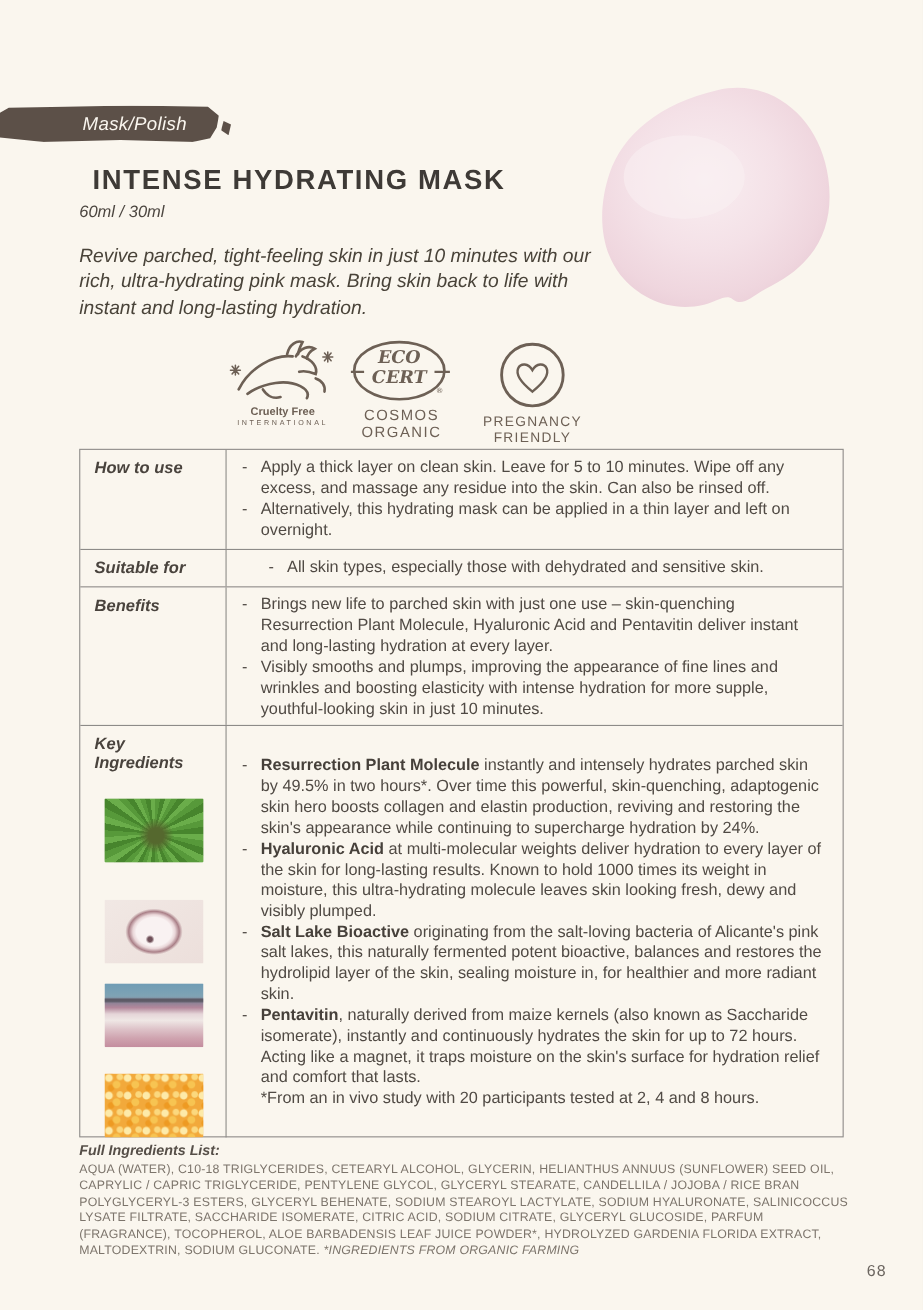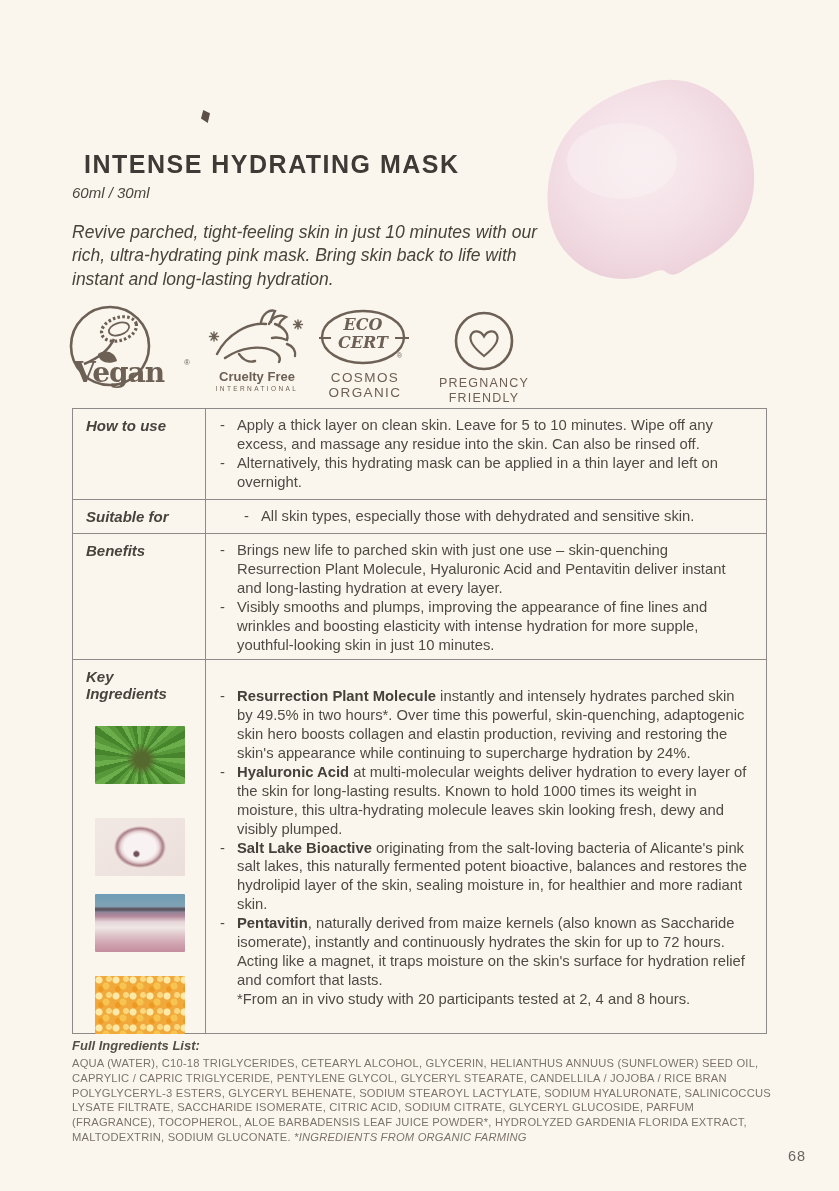--- a/index.html
+++ b/index.html
@@ -32,21 +32,21 @@
   .smear { position:absolute; left:502px; top:66px; width:275px; height:240px; }
 
   
   .badge { position:absolute; color:#6d6055; }
   .badge svg { display:block; }
   .badge-vegan { left:62px; top:302px; width:140px; height:100px; }
   .vegan-word { position:absolute; left:12px; top:54px; font-family:"DejaVu Serif", serif;
     font-weight:700; font-size:28px; color:#6d6055; letter-spacing:-1px; }
   .vegan-reg { position:absolute; left:122px; top:56px; font-size:8px; color:#6d6055; }
   .badge-bunny { left:203px; top:306px; width:108px; height:96px; text-align:center; }
-  .bunny-cap1 { font-weight:700; font-size:13px; margin-top:3px; }
+  .bunny-cap1 { font-weight:700; font-size:10px; margin-top:3px; }
   .bunny-cap2 { font-size:6.5px; letter-spacing:2.4px; margin-top:1px; }
   .badge-ecocert { left:318px; top:308px; width:94px; height:94px; }
   .eco-line { position:absolute; width:90px; text-align:center; font-family:"DejaVu Serif", serif;
     font-style:italic; font-weight:700; font-size:16px; line-height:1; }
   .eco-line.l1 { top:9px; } .eco-line.l2 { top:27px; }
   .eco-reg { position:absolute; left:79px; top:44px; font-size:7px; }
   .eco-cap { position:absolute; width:94px; text-align:center; font-size:13.5px; letter-spacing:1.4px; }
   .eco-cap.c1 { top:62px; } .eco-cap.c2 { top:77px; }
   .badge-pregnancy { left:434px; top:310px; width:100px; height:92px; text-align:center; }
   .preg-cap1 { font-size:12.5px; letter-spacing:1.2px; margin-top:4px; }
@@ -98,20 +98,23 @@
   .ing-note { font-style:italic; }
 
   .page-number { position:absolute; left:788px; top:1148px; font-size:14.5px;
     letter-spacing:1px; color:#6b655f; }
 </style>
 </head>
 <body>
 
 <div class="page">
 
+  <div class="category-tag">
+    <span class="tag-label">Mask/Polish</span>
+  </div>
   <div class="tag-dab"></div>
 
   <h1 class="title">INTENSE HYDRATING MASK</h1>
   <div class="volumes">60ml / 30ml</div>
   <p class="intro">Revive parched, tight-feeling skin in just 10 minutes with our rich, ultra-hydrating pink mask. Bring skin back to life with instant and long-lasting hydration.</p>
 
   <div class="smear">
     <svg width="275" height="240" viewBox="0 0 275 240">
       <defs>
         <radialGradient id="pinkGrad" cx="45%" cy="42%" r="65%">
@@ -119,31 +122,20 @@
           <stop offset="50%" stop-color="#f4e1e7"></stop>
           <stop offset="82%" stop-color="#efd6de"></stop>
           <stop offset="100%" stop-color="#e9ccd6"></stop>
         </radialGradient>
       </defs>
       <path d="M150,16 C200,4 244,42 251,96 C257,140 240,173 199,194 C182,202 174,214 164,206 C158,201 150,208 138,211 C108,218 80,206 62,184 C42,158 42,122 52,92 C64,56 98,28 150,16 Z" fill="url(#pinkGrad)"></path>
       <ellipse cx="120" cy="95" rx="55" ry="38" fill="#faf1f3" opacity="0.55"></ellipse>
     </svg>
   </div>
 
-  <div class="badge badge-vegan">
-    <svg width="140" height="100" viewBox="0 0 140 100">
-      <circle cx="48" cy="44" r="39" fill="none" stroke="#6d6055" stroke-width="2.6"></circle>
-      <ellipse cx="57" cy="27" rx="18" ry="11.5" fill="none" stroke="#6d6055" stroke-width="3.2" stroke-dasharray="2.6 2.2" transform="rotate(-18 57 27)"></ellipse>
-      <ellipse cx="57" cy="27" rx="10.5" ry="6" fill="none" stroke="#6d6055" stroke-width="1.8" transform="rotate(-18 57 27)"></ellipse>
-      <path d="M52,37 C47,48 37,56 22,62" fill="none" stroke="#6d6055" stroke-width="2.6"></path>
-      <path d="M36,52 C44,47 53,50 55,59 C46,63 37,60 36,52 Z" fill="#6d6055"></path>
-    </svg>
-    <span class="vegan-word">Vegan</span>
-    <span class="vegan-reg">®</span>
-  </div>
 
   <div class="badge badge-bunny">
     <svg width="108" height="60" viewBox="0 0 108 60">
       <g fill="none" stroke="#6d6055" stroke-width="2.4" stroke-linecap="round">
         <path d="M14,48 C24,28 46,16 63,18"></path>
         <path d="M58,16 C60,7 67,3 72,5 C70,9 68,13 68,16"></path>
         <path d="M66,18 C70,10 78,8 83,11 C79,13 76,17 76,20"></path>
         <path d="M72,18 C81,21 86,28 84,34 C79,32 73,31 69,32"></path>
         <path d="M22,52 C38,41 58,39 70,45 C76,48 78,52 76,56"></path>
         <path d="M36,48 C40,54 46,57 52,55"></path>

